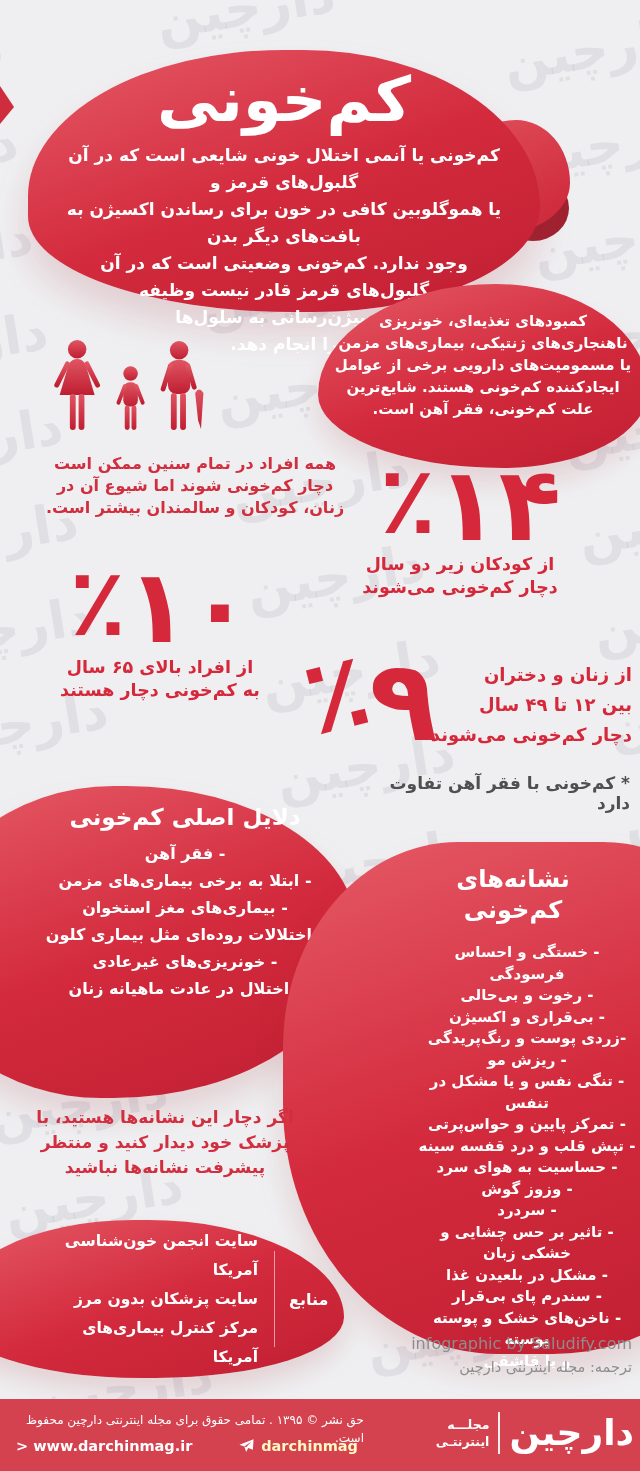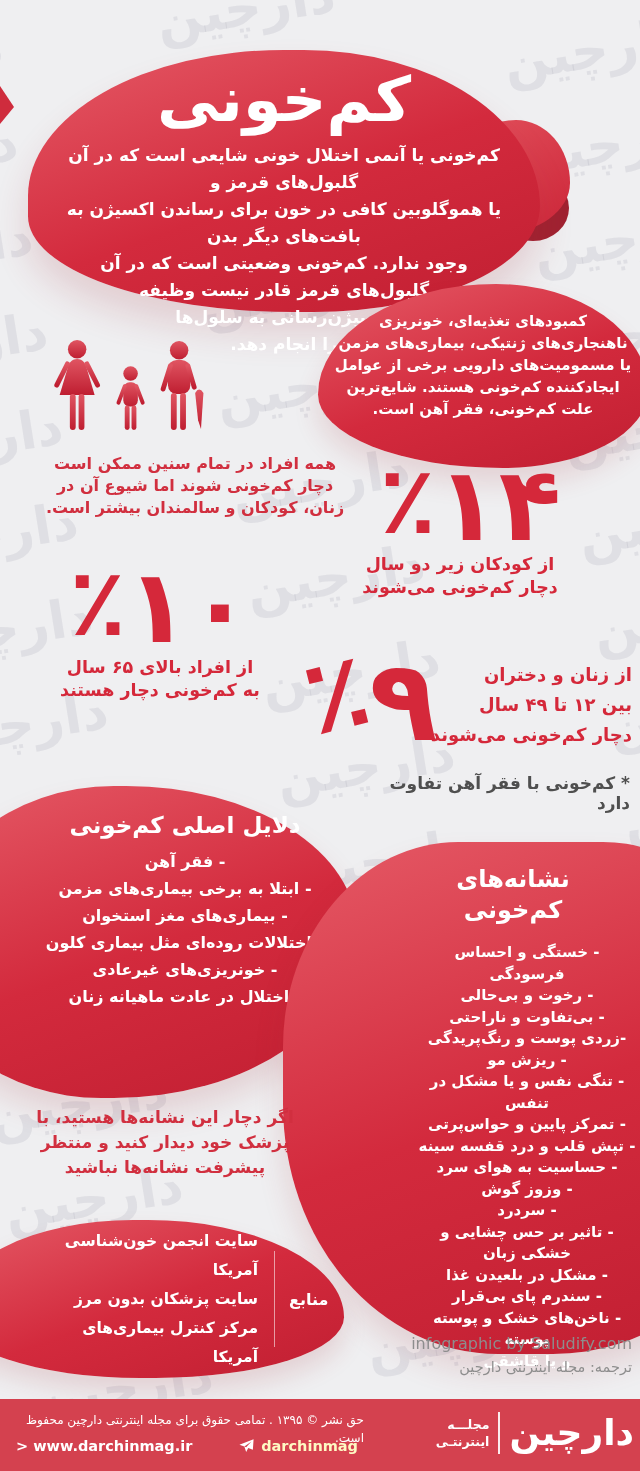--- a/index.html
+++ b/index.html
@@ -50,21 +50,21 @@
   .num-10{left:30px;top:560px;width:260px;font-size:102px;}
   .cap-10{left:30px;top:656px;width:260px;text-align:center;font-size:17.5px;line-height:23px;}
   .num-9{left:292px;top:650px;width:160px;font-size:112px;}
   .num-9 .pct{transform:rotate(-14deg) translateY(-4px);}
   .cap-9{left:428px;top:660px;width:204px;text-align:right;font-size:18px;line-height:30px;}
 
   .note{position:absolute;left:378px;top:773px;width:252px;margin:0;text-align:right;
     color:#4f4f4f;font-weight:600;font-size:17px;}
 
   .causes-content{position:absolute;left:105px;top:16px;width:310px;text-align:center;}
-  .causes-title{margin:8px 0 8px;color:#fff;font-size:23px;font-weight:bold;line-height:30px;}
+  .causes-title{margin:0 0 8px;color:#fff;font-size:23px;font-weight:bold;line-height:30px;}
   .causes-list,.symptoms-list{list-style:none;margin:0;padding:0;color:#fff;font-weight:bold;}
   .causes-list li{font-size:16px;line-height:27px;}
 
   .symptoms-content{position:absolute;left:104px;top:22px;width:252px;text-align:center;}
   .symptoms-title{margin:0 0 16px;color:#fff;font-size:24px;font-weight:bold;line-height:31px;}
   .symptoms-list li{font-size:15px;line-height:21.5px;margin-left:28px;}
 
   .advice{position:absolute;left:20px;top:1105px;width:290px;margin:0;text-align:center;
     color:#d12f3f;font-weight:bold;font-size:17px;line-height:25px;}
 
@@ -223,21 +223,21 @@
     </div>
   </section>
 
   <section class="blob symptoms-blob">
     <div class="symptoms-content" dir="rtl">
       <h2 class="symptoms-title pre">نشانه‌های
 کم‌خونی</h2>
       <ul class="symptoms-list">
         <li>- خستگی و احساس فرسودگی</li>
         <li>- رخوت و بی‌حالی</li>
-        <li>- بی‌تفاوت و ناراحتی</li>
+        <li>- بی‌قراری و اکسیژن</li>
         <li>-زردی پوست و رنگ‌پریدگی</li>
         <li>- ریزش مو</li>
         <li>- تنگی نفس و یا مشکل در تنفس</li>
         <li>- تمرکز پایین و حواس‌پرتی</li>
         <li>- تپش قلب و درد قفسه سینه</li>
         <li>- حساسیت به هوای سرد</li>
         <li>- وزوز گوش</li>
         <li>- سردرد</li>
         <li>- تاثیر بر حس چشایی و خشکی زبان</li>
         <li>- مشکل در بلعیدن غذا</li>

